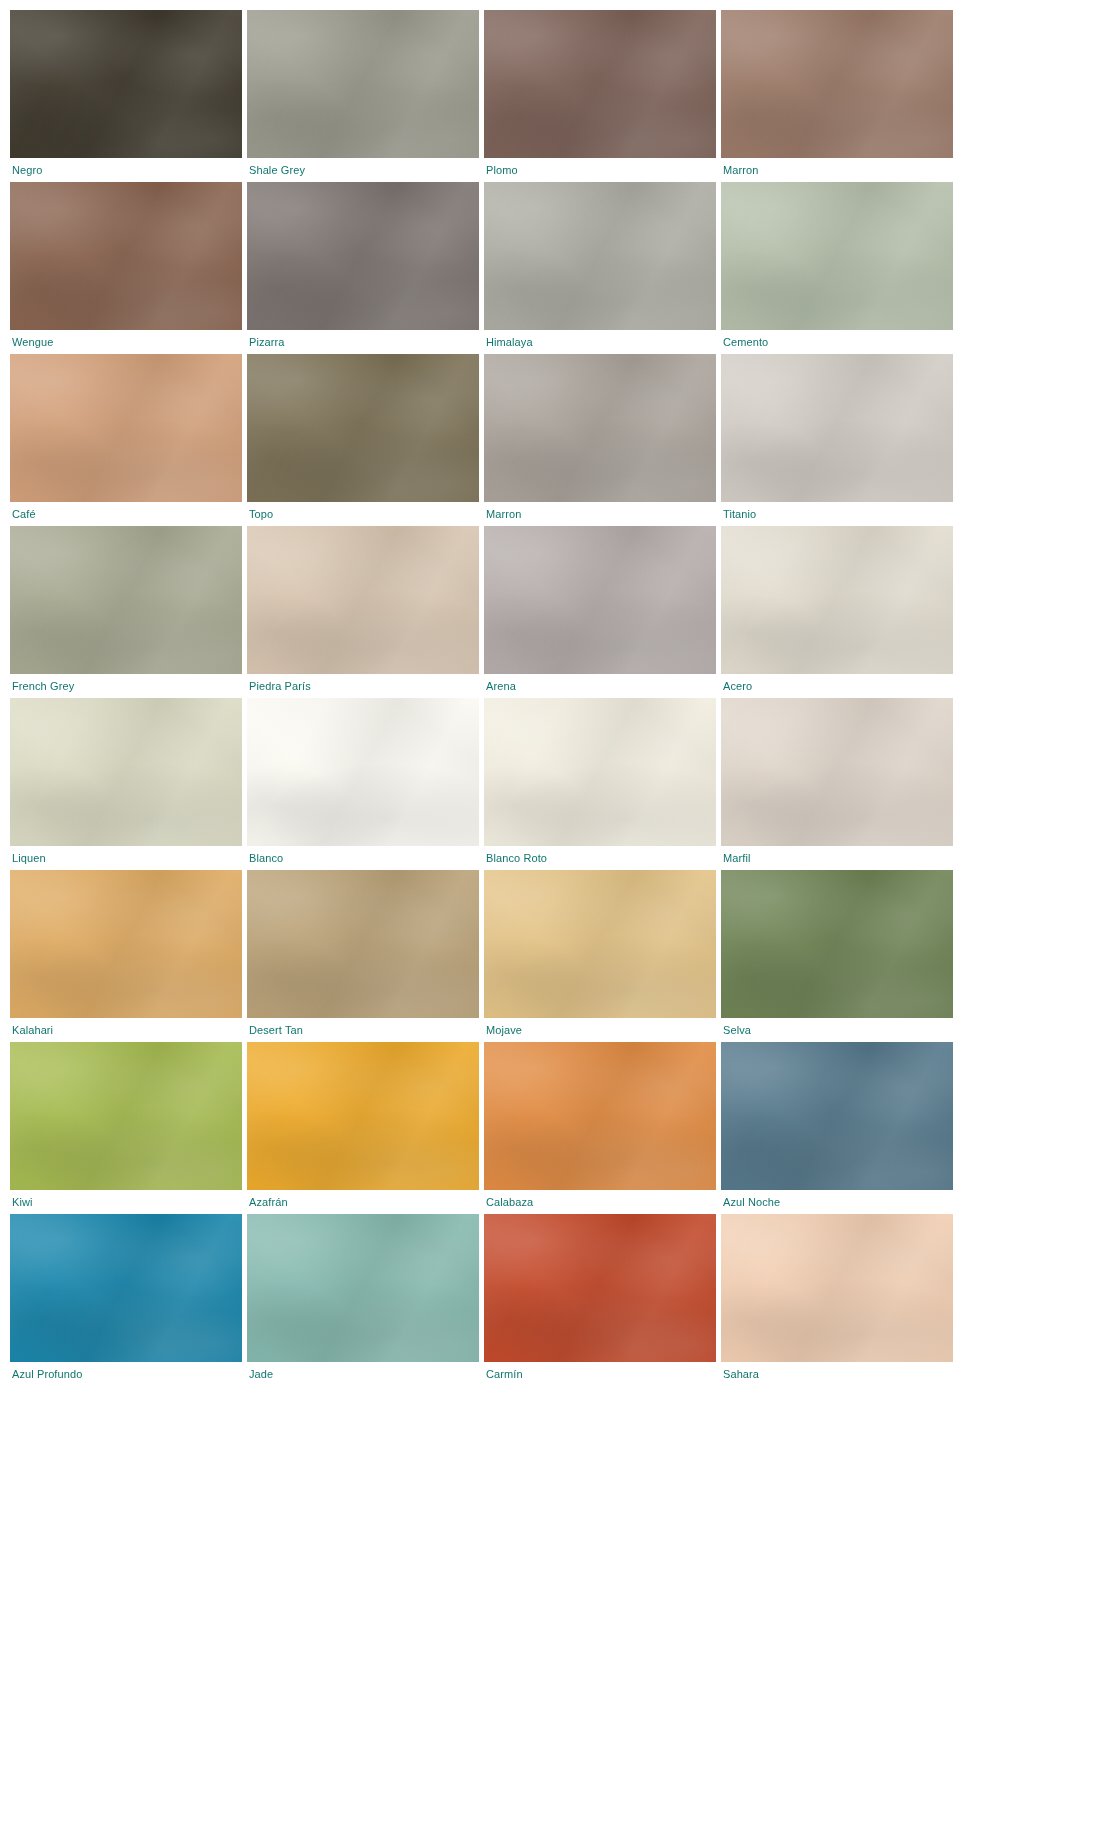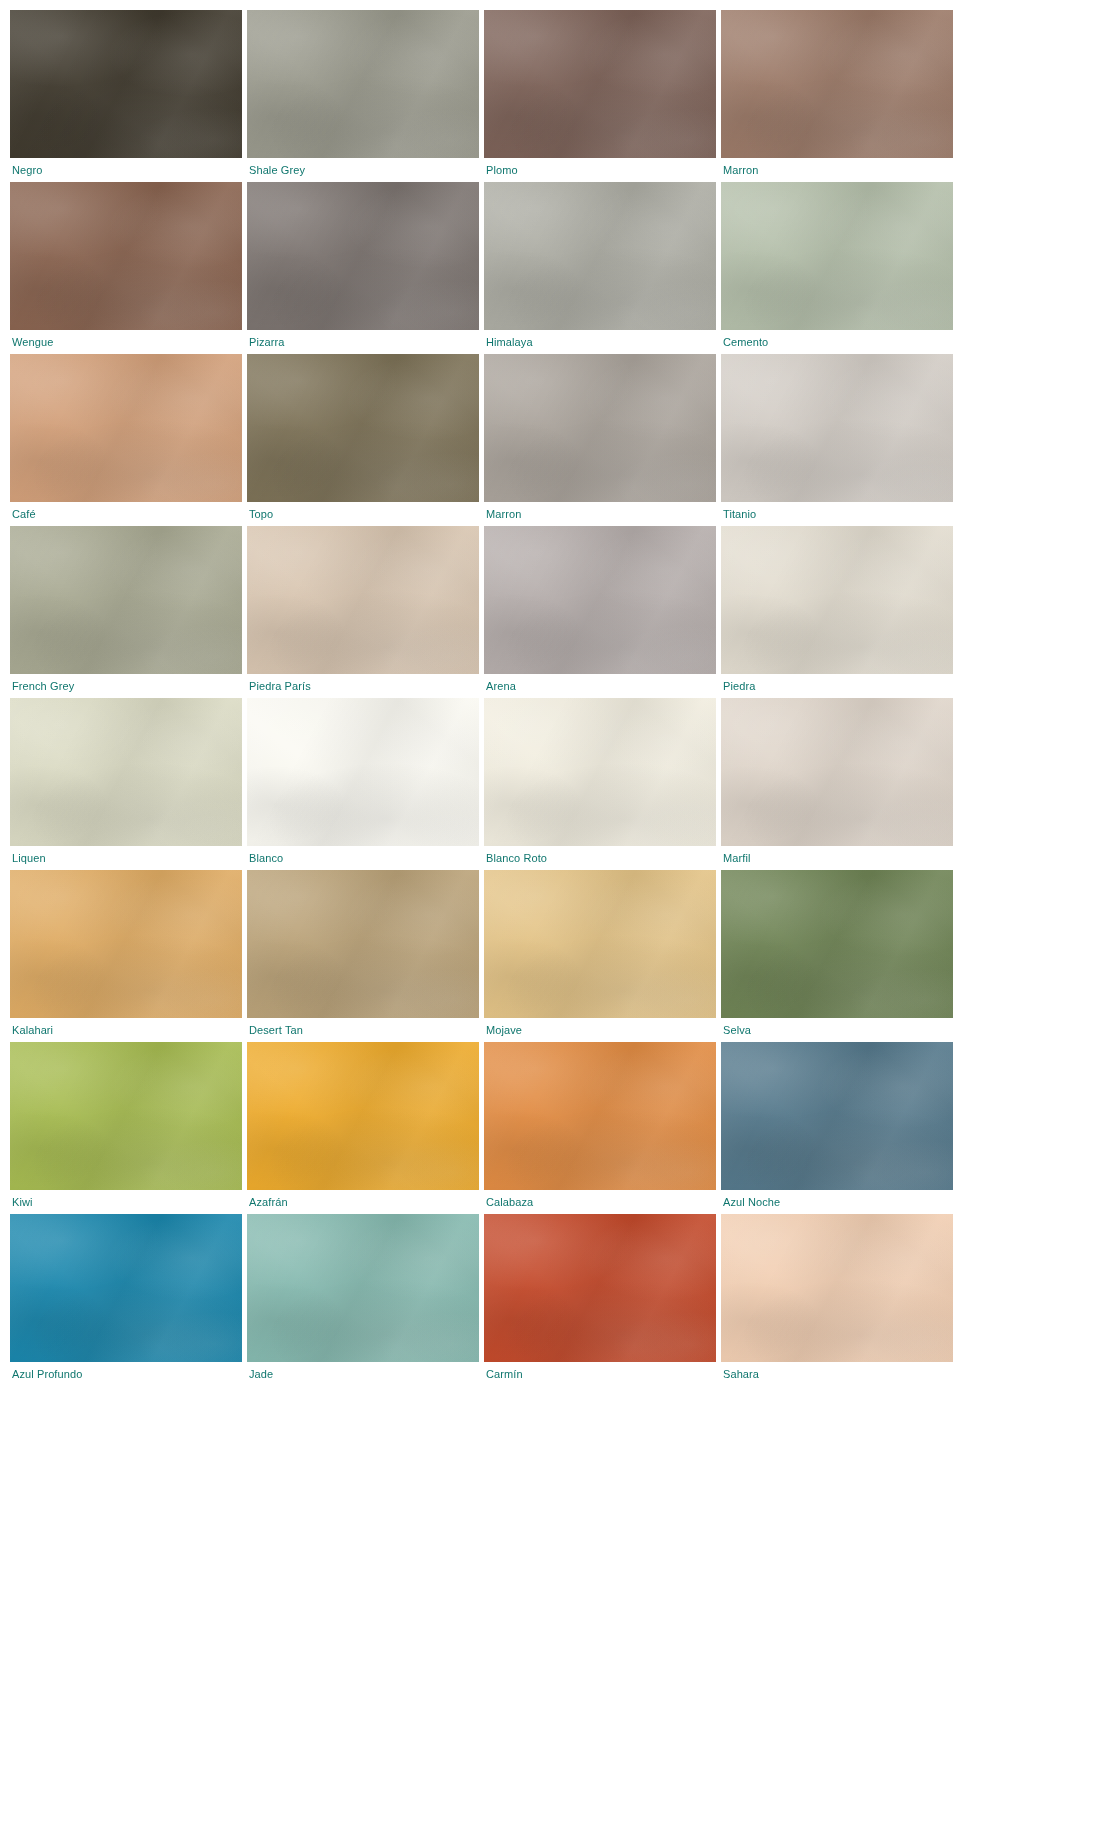--- a/index.html
+++ b/index.html
@@ -134,21 +134,21 @@
       <div class="swatch-cell">
         <div class="swatch-chip" style="background-color: rgb(217, 198, 177);"></div>
         <div class="swatch-label">Piedra París</div>
       </div>
       <div class="swatch-cell">
         <div class="swatch-chip" style="background-color: rgb(182, 174, 172);"></div>
         <div class="swatch-label">Arena</div>
       </div>
       <div class="swatch-cell">
         <div class="swatch-chip" style="background-color: rgb(227, 221, 208);"></div>
-        <div class="swatch-label">Piedra</div>
+        <div class="swatch-label">Acero</div>
       </div>
       <div class="swatch-cell">
         <div class="swatch-chip" style="background-color: rgb(220, 220, 197);"></div>
         <div class="swatch-label">Liquen</div>
       </div>
       <div class="swatch-cell">
         <div class="swatch-chip" style="background-color: rgb(251, 250, 243);"></div>
         <div class="swatch-label">Blanco</div>
       </div>
       <div class="swatch-cell">

